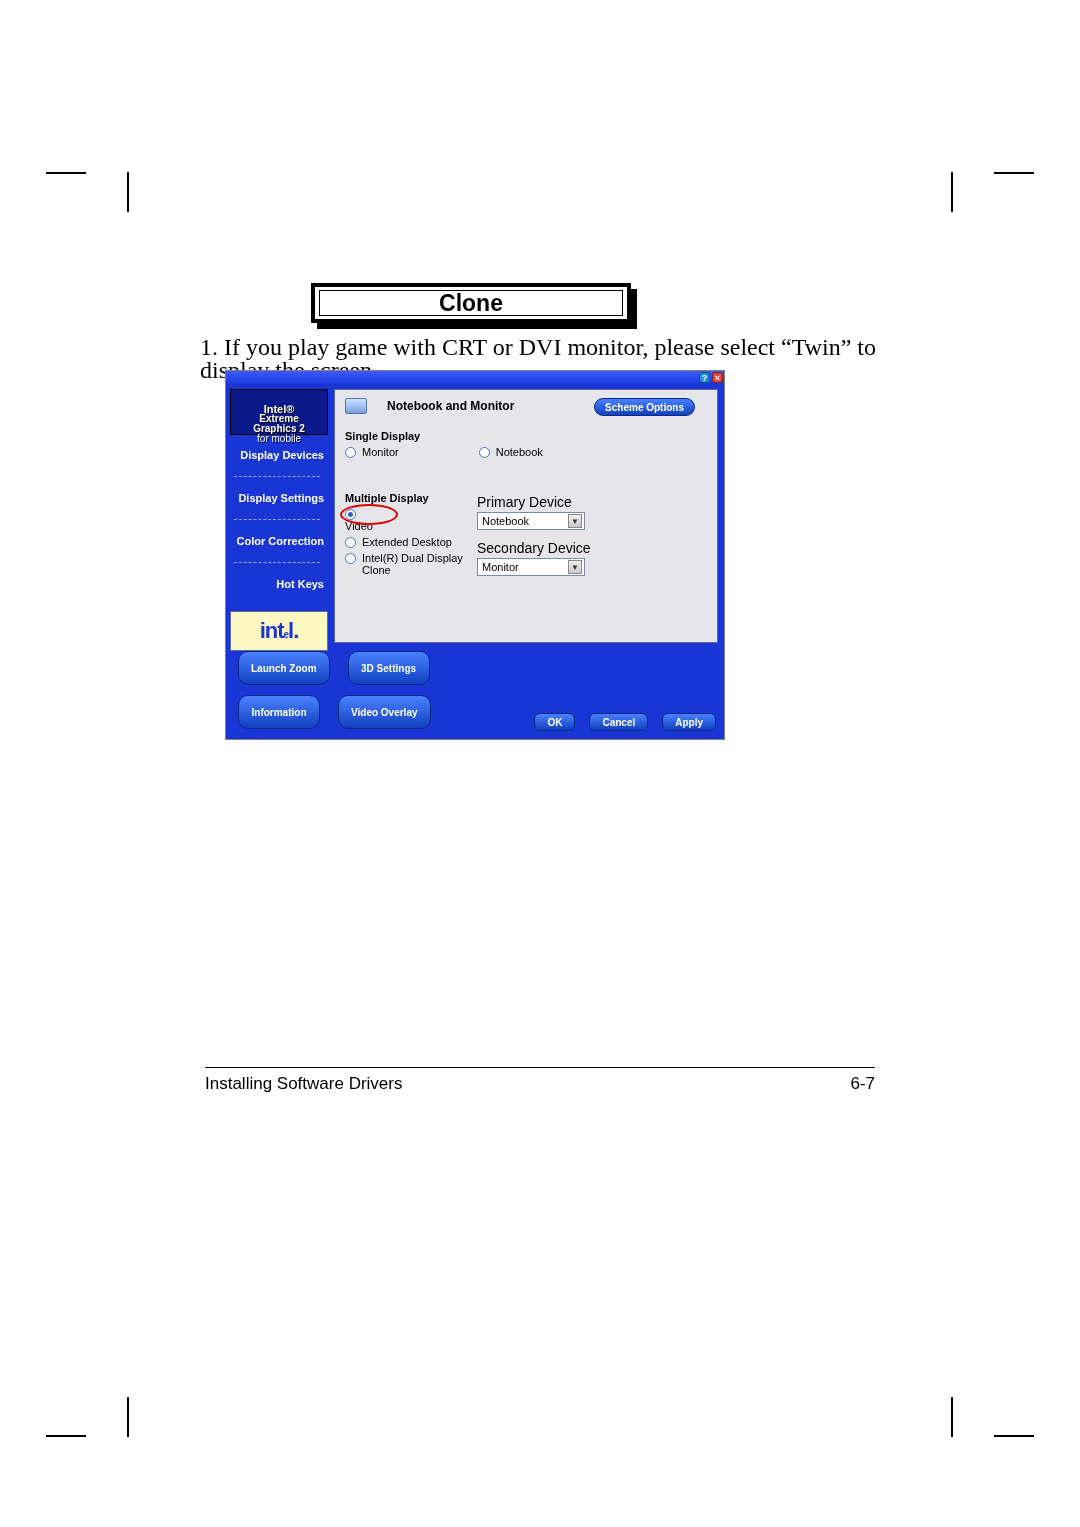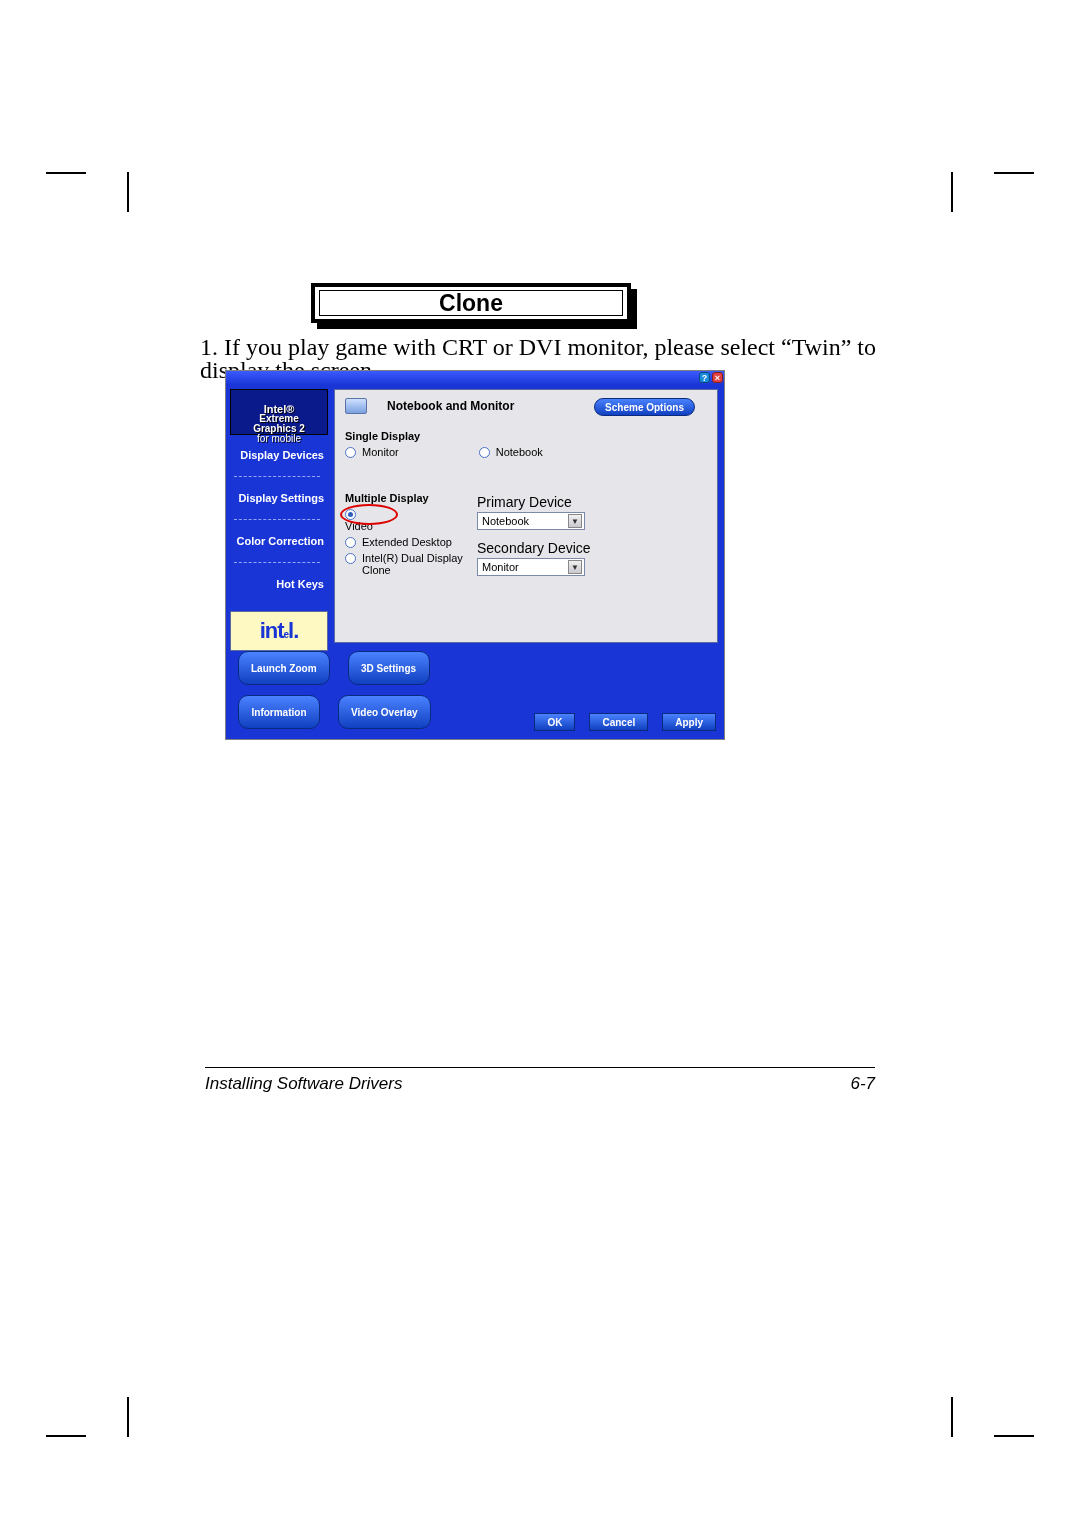--- a/index.html
+++ b/index.html
@@ -67,25 +67,25 @@
   .dev-col { position: absolute; left: 132px; top: 0; }
   .dev-label { font-size: 14px; margin-bottom: 2px; margin-top: 2px; }
   .dd { width: 108px; height: 18px; background: #fff; border: 1px solid #7a8aa8; display: flex; align-items: center; justify-content: space-between; padding: 0 2px 0 4px; font-size: 11px; margin-bottom: 10px; }
   .dd .arrow { width: 14px; height: 14px; background: linear-gradient(#f0f0f0,#c8c8d0); border: 1px solid #888; display: flex; align-items: center; justify-content: center; font-size: 8px; color: #333; }
 
   
   .bottom-left { position: absolute; left: 12px; bottom: 10px; width: 280px; display: flex; flex-wrap: wrap; gap: 10px 18px; }
   .pill { height: 18px; padding: 16px 12px; border-radius: 10px; background: linear-gradient(#4a82ff,#1040c0); color: #fff; font-weight: bold; display: flex; align-items: center; border: 1px solid #0a2a80; font-size: 10px; min-width: 82px; justify-content: center; }
 
   .bottom-right { position: absolute; right: 8px; bottom: 8px; display: flex; gap: 14px; }
-  .btn-small { height: 18px; padding: 0 12px; border-radius: 0; background: linear-gradient(#4a82ff,#1040c0); color: #fff; font-weight: bold; display: flex; align-items: center; border: 1px solid #0a2a80; font-size: 10px; }
+  .btn-small { height: 18px; padding: 0 12px; border-radius: 6px; background: linear-gradient(#4a82ff,#1040c0); color: #fff; font-weight: bold; display: flex; align-items: center; border: 1px solid #0a2a80; font-size: 10px; }
 
   
   .rule { position: absolute; left: 205px; right: 205px; top: 1067px; height: 1px; background: #000; }
-  .footer { position: absolute; left: 205px; right: 205px; top: 1074px; display: flex; justify-content: space-between; font-style: italic; font-family: Arial, sans-serif; font-size: 17px; color: #000; align-items: flex-end; }
+  .footer { position: absolute; left: 205px; right: 205px; top: 1074px; display: flex; justify-content: space-between; font-family: Arial, sans-serif; font-size: 17px; color: #000; align-items: flex-end; }
 </style>
 </head>
 <body>
 
 <div class="page">
   <div class="crop tl-h"></div>
     <div class="crop tl-v"></div>
   <div class="crop tr-h"></div>
     <div class="crop tr-v"></div>
   <div class="crop bl-h"></div>

